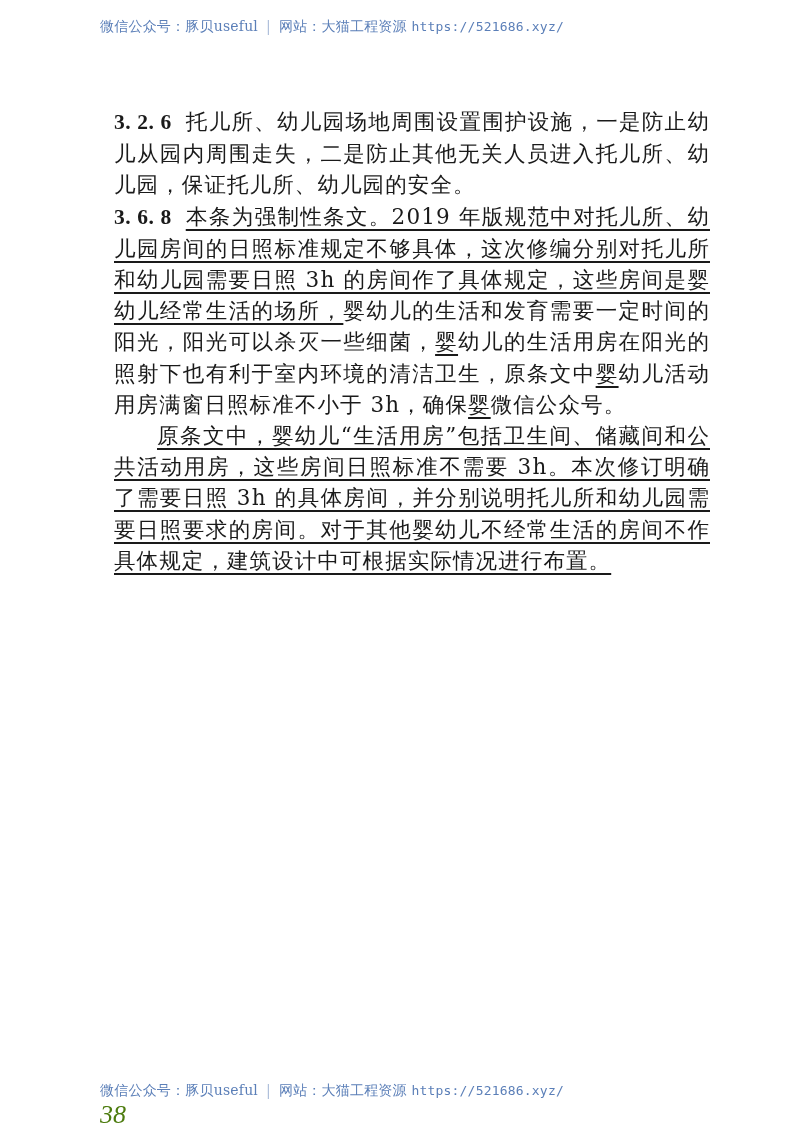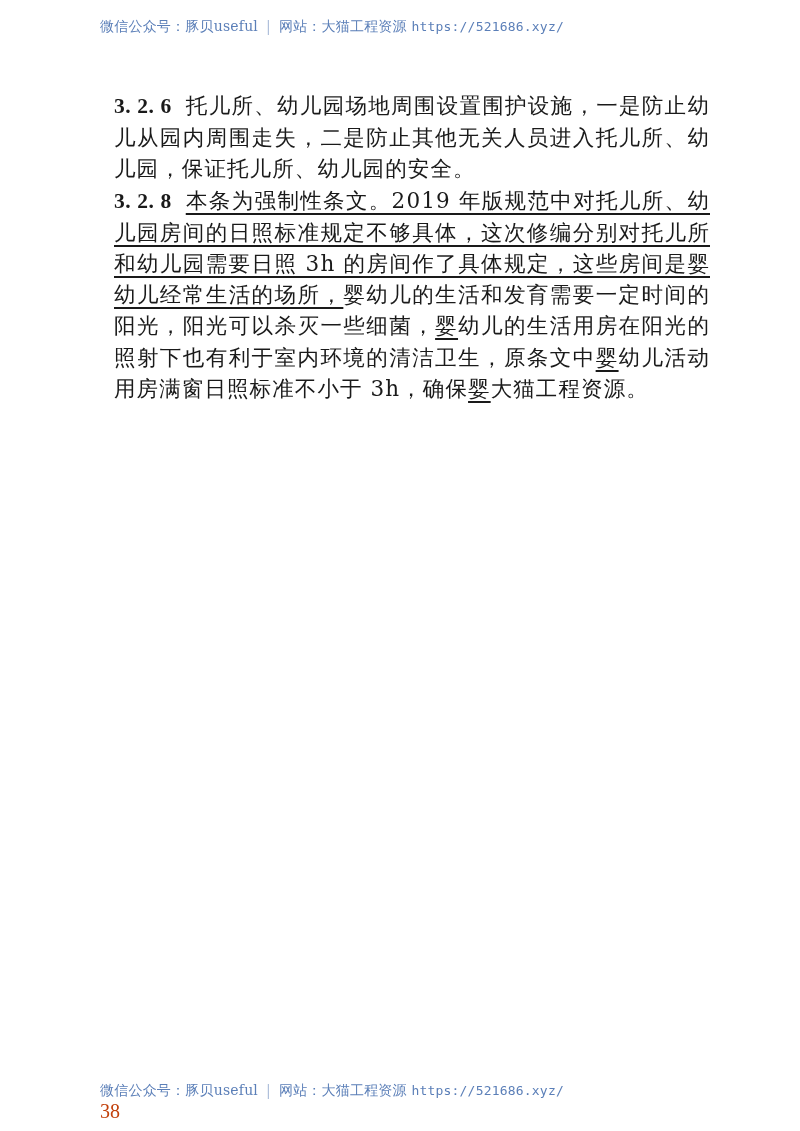--- a/index.html
+++ b/index.html
@@ -22,21 +22,21 @@
       letter-spacing: 0.2px;
       white-space: nowrap;
     }
     .watermark .mono { font-family: "DejaVu Sans Mono", "Liberation Mono", monospace; font-size: 13px; }
     .watermark .sep { color: #a9bbd8; margin: 0 8px; }
     .wm-top { top: 18px; }
     .wm-bottom { top: 1082px; }
     .content {
       position: absolute;
       left: 114px;
-      top: 90px;
+      top: 106px;
       width: 596px;
       font-size: 21.5px;
       line-height: 31.2px;
       letter-spacing: 1.1px;
       text-align: justify;
     }
     .para { margin: 0; text-align: justify; }
     .clause-num {
       font-family: "Liberation Serif", "DejaVu Serif", serif;
       font-weight: bold;
@@ -47,38 +47,42 @@
       text-decoration: underline;
       text-decoration-thickness: 1.5px;
       text-underline-offset: 5px;
     }
     .indent { text-indent: 2em; }
     .page-number {
       position: absolute;
       left: 100px;
       top: 1100px;
       font-family: "Liberation Serif", "DejaVu Serif", serif;
-      font-size: 20px;
-      color: #c2410c;
+      font-style: italic;
+      font-size: 26px;
+      color: #4d7c0f;
     }
   </style>
 </head>
 <body>
 
 <div class="watermark wm-top">
   <span>微信公众号：豚贝useful</span><span class="sep">|</span><span>网站：大猫工程资源</span>
   <span class="mono">https://521686.xyz/</span>
 </div>
 
 <div class="content">
   <p class="para">
     <span class="clause-num">3. 2. 6</span><span>托儿所、幼儿园场地周围设置围护设施，一是防止幼儿从园内周围走失，二是防止其他无关人员进入托儿所、幼儿园，保证托儿所、幼儿园的安全。</span>
   </p>
   <p class="para">
-    <span class="clause-num">3. 2. 8</span><span class="u">本条为强制性条文。2019 年版规范中对托儿所、幼儿园房间的日照标准规定不够具体，这次修编分别对托儿所和幼儿园需要日照 3h 的房间作了具体规定，这些房间是婴幼儿经常生活的场所，</span><span>婴幼儿的生活和发育需要一定时间的阳光，阳光可以杀灭一些细菌，</span><span class="u">婴</span><span>幼儿的生活用房在阳光的照射下也有利于室内环境的清洁卫生，原条文中</span><span class="u">婴</span><span>幼儿活动用房满窗日照标准不小于 3h，确保</span><span class="u">婴</span><span>大猫工程资源。</span>
+    <span class="clause-num">3. 6. 8</span><span class="u">本条为强制性条文。2019 年版规范中对托儿所、幼儿园房间的日照标准规定不够具体，这次修编分别对托儿所和幼儿园需要日照 3h 的房间作了具体规定，这些房间是婴幼儿经常生活的场所，</span><span>婴幼儿的生活和发育需要一定时间的阳光，阳光可以杀灭一些细菌，</span><span class="u">婴</span><span>幼儿的生活用房在阳光的照射下也有利于室内环境的清洁卫生，原条文中</span><span class="u">婴</span><span>幼儿活动用房满窗日照标准不小于 3h，确保</span><span class="u">婴</span><span>微信公众号。</span>
+  </p>
+  <p class="para indent">
+    <span class="u">原条文中，婴幼儿“生活用房”包括卫生间、储藏间和公共活动用房，这些房间日照标准不需要 3h。本次修订明确了需要日照 3h 的具体房间，并分别说明托儿所和幼儿园需要日照要求的房间。对于其他婴幼儿不经常生活的房间不作具体规定，建筑设计中可根据实际情况进行布置。</span>
   </p>
 </div>
 
 <div class="watermark wm-bottom">
   <span>微信公众号：豚贝useful</span><span class="sep">|</span><span>网站：大猫工程资源</span>
   <span class="mono">https://521686.xyz/</span>
 </div>
 
 <div class="page-number">38</div>
 

